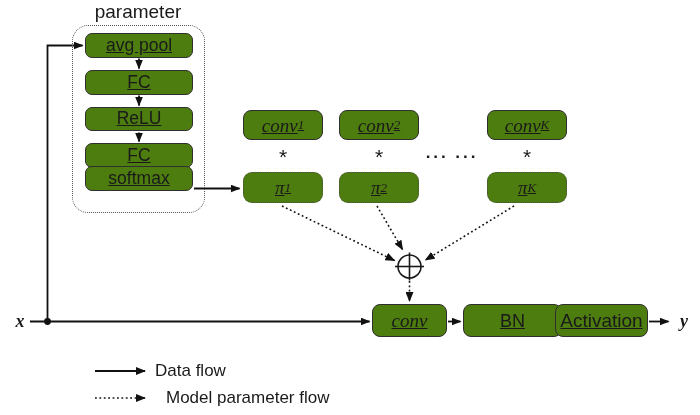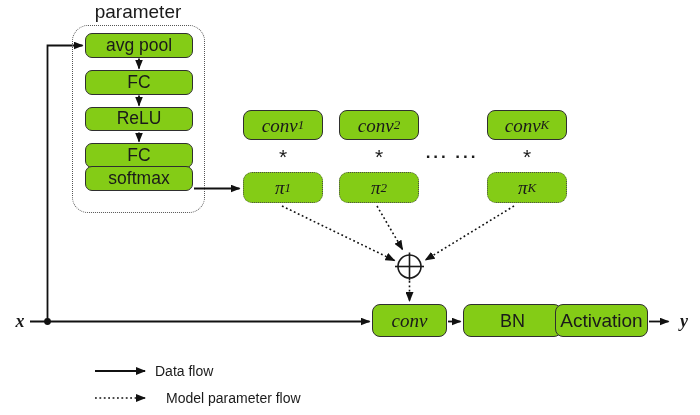--- a/index.html
+++ b/index.html
@@ -20,26 +20,27 @@
     left: 0; top: 0;
     width: 700px; height: 415px;
   }
   .abs { position: absolute; box-sizing: border-box; }
 
   
   .node {
     display: flex;
     align-items: center;
     justify-content: center;
-    background: #84cc16;
+    background: #4d7c0f;
     border: 1.8px solid #2f2f2f;
     border-radius: 7px;
     font-size: 17.5px;
     line-height: 1;
     white-space: nowrap;
+    text-decoration: underline;
   }
   .dotted-node {
     border: 1.6px dotted #4a4a4a;
     border-radius: 9px;
   }
   .attn-container {
     border: 1.6px dotted #555555;
     border-radius: 16px;
     background: transparent;
   }
@@ -74,21 +75,21 @@
   }
   .dots {
     font-size: 17px;
     font-weight: 700;
     letter-spacing: 2px;
     text-align: center;
     line-height: 16px;
     white-space: nowrap;
   }
   .legend-label {
-    font-size: 14px;
+    font-size: 17px;
     line-height: 18px;
     white-space: nowrap;
   }
 </style>
 </head>
 <body>
 
 <div class="canvas">
 
   <svg class="wires" viewBox="0 0 700 415" xmlns="http://www.w3.org/2000/svg">

